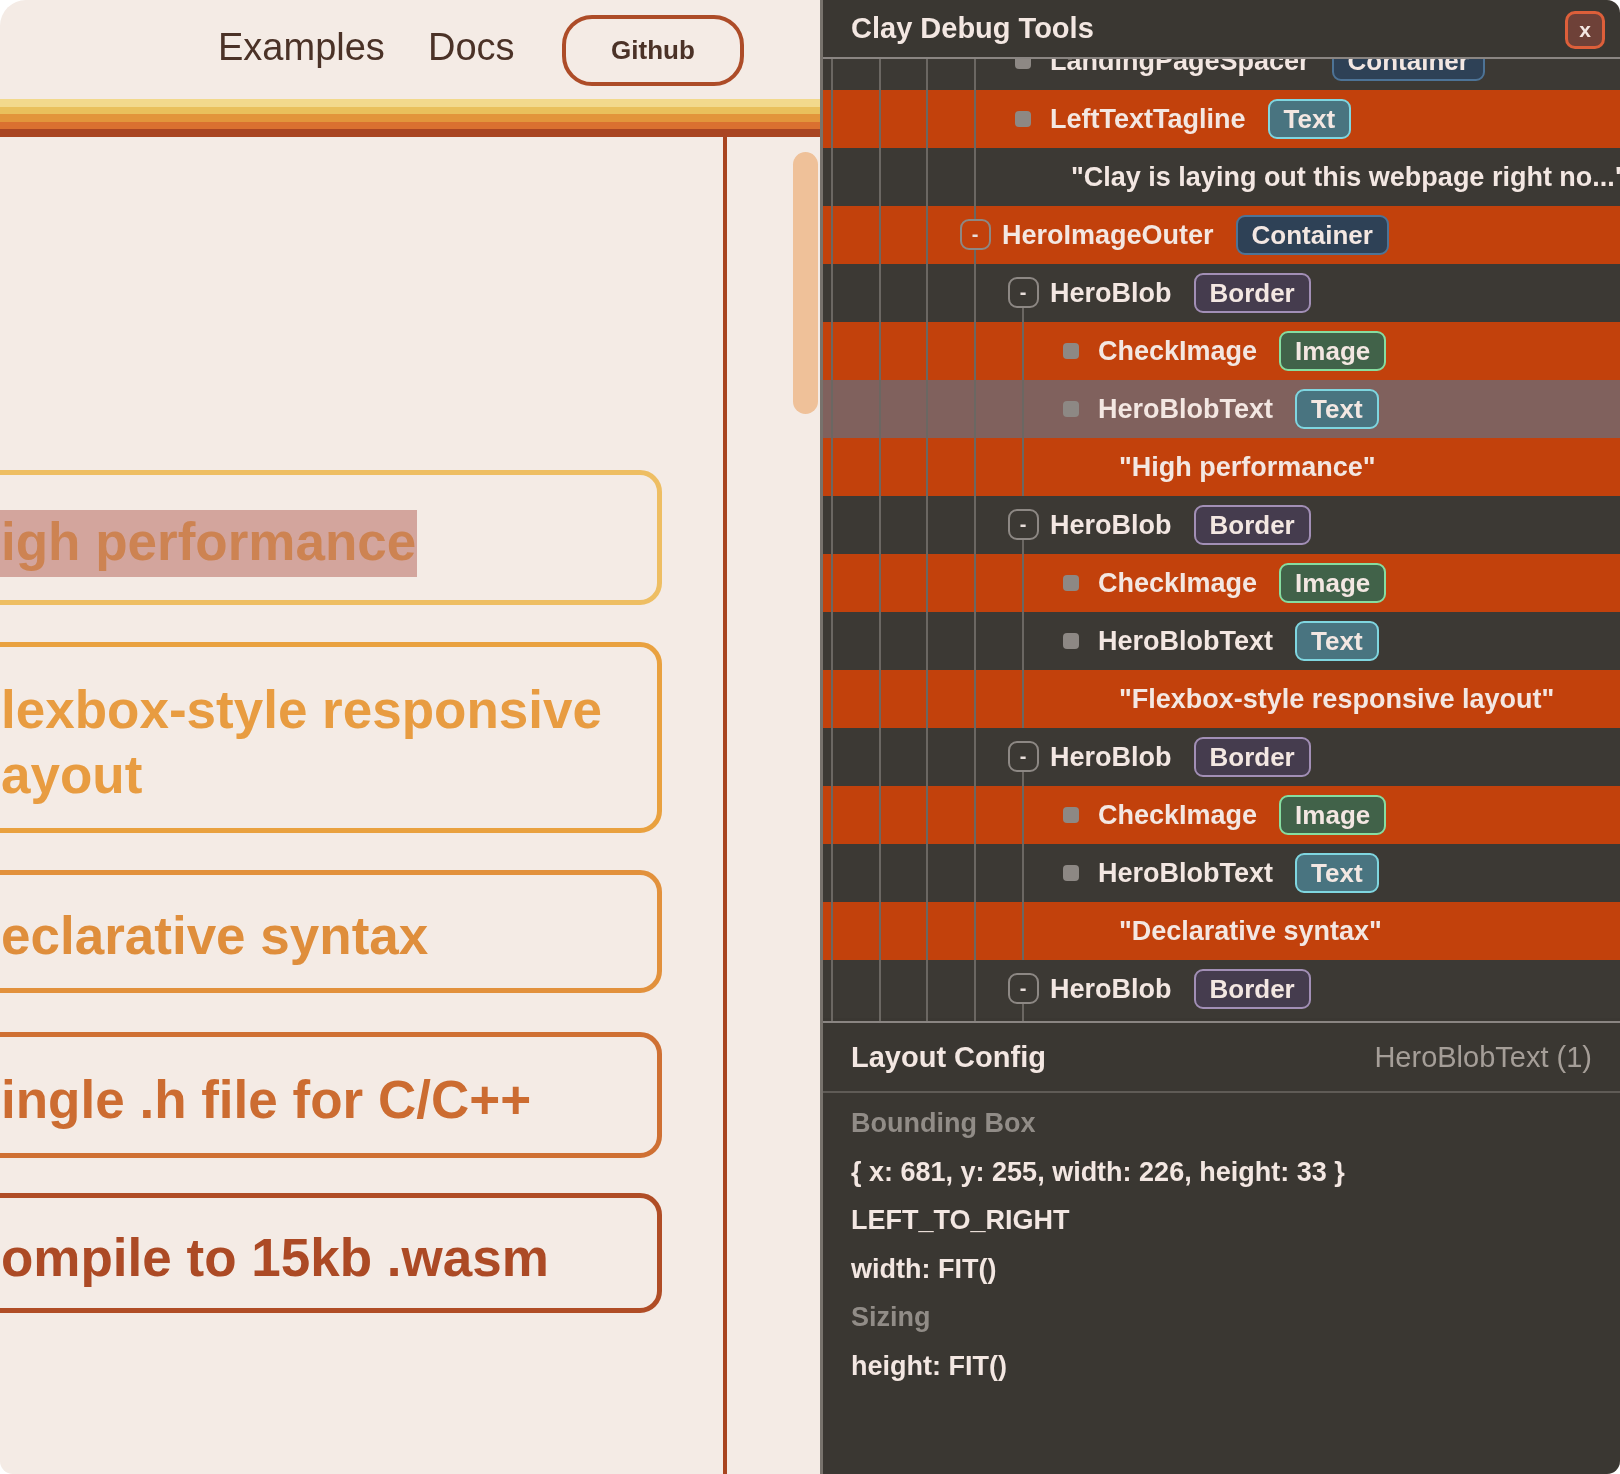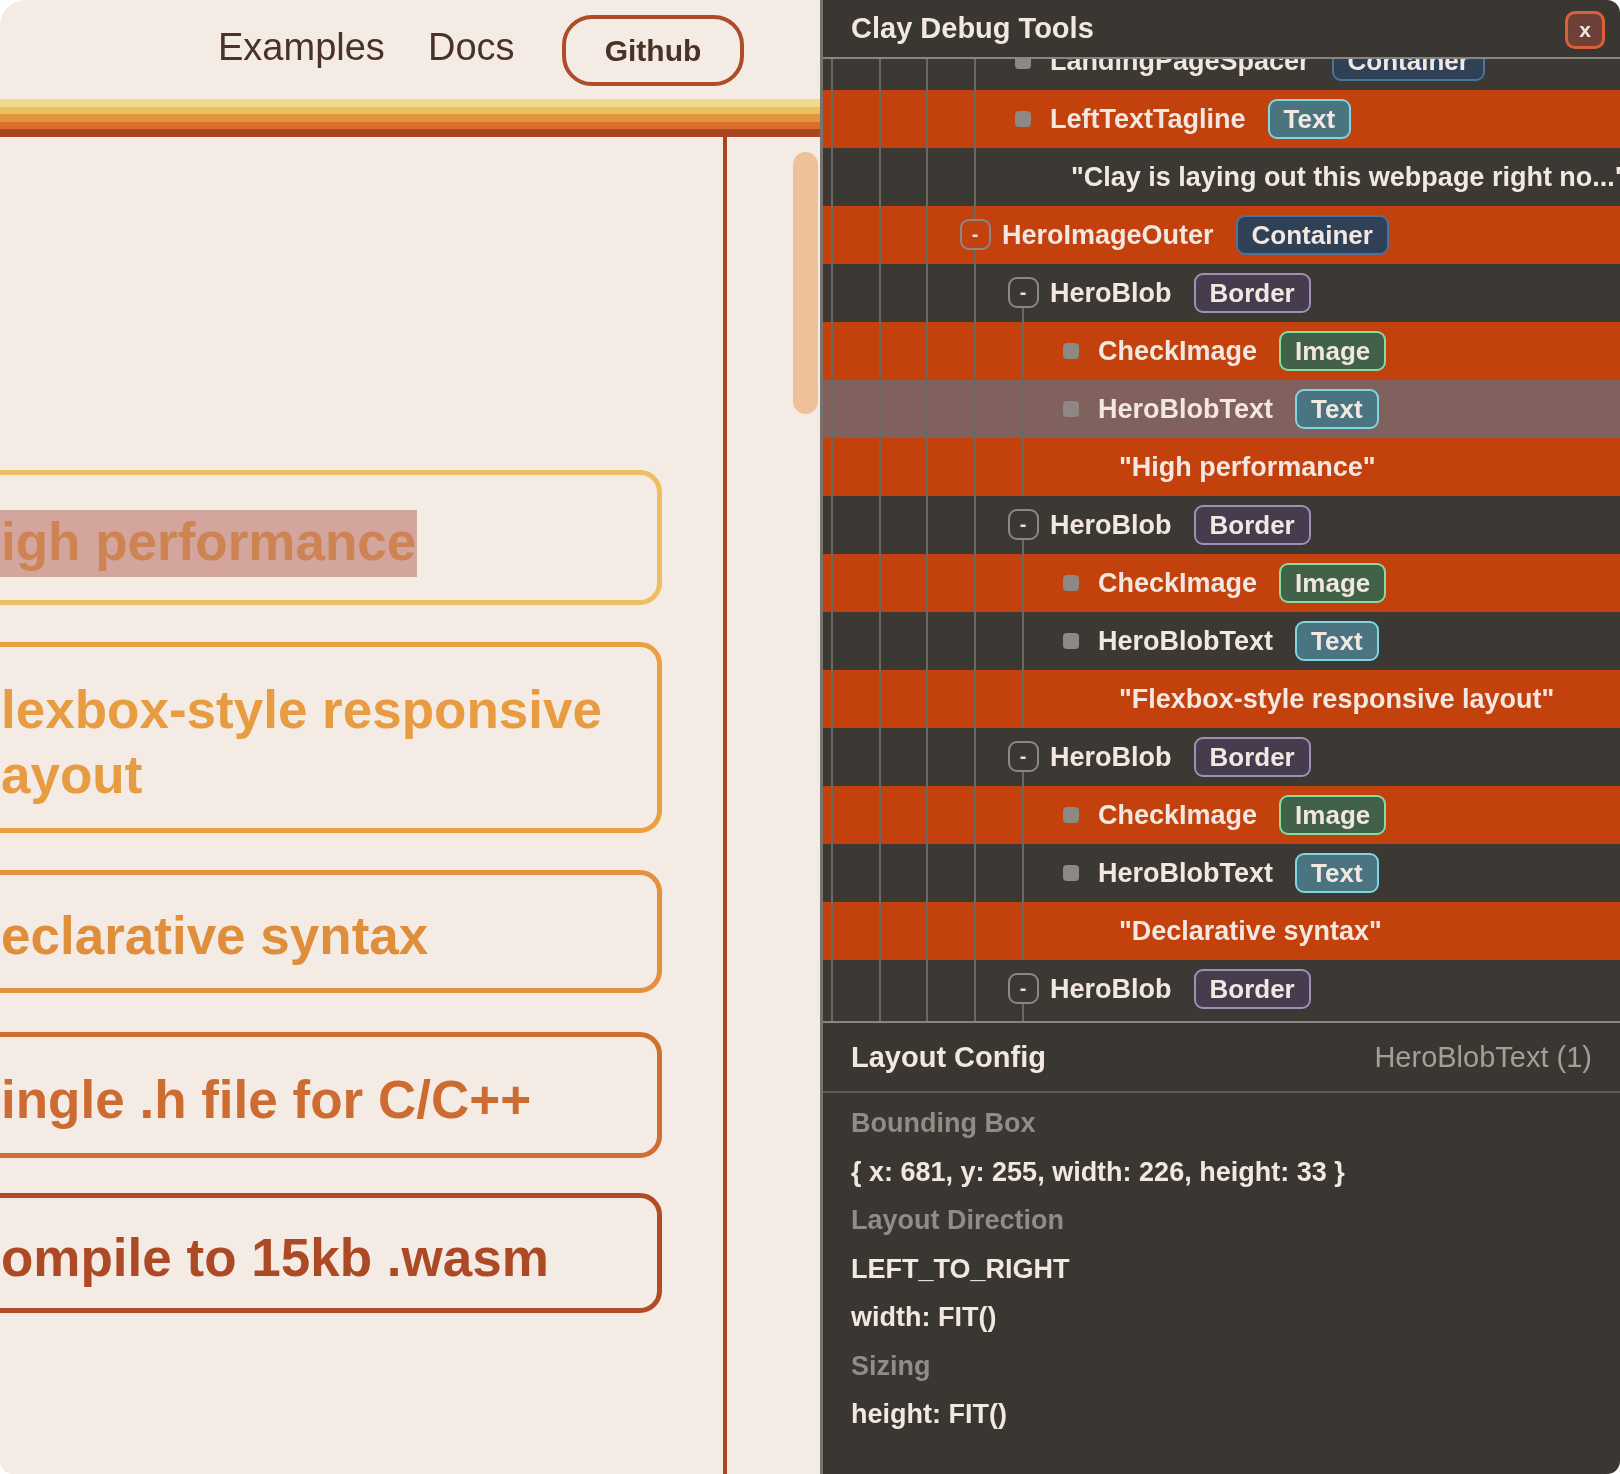--- a/index.html
+++ b/index.html
@@ -5,21 +5,21 @@
   html,body{margin:0;padding:0;background:#fff;}
   body{width:1620px;height:1474px;position:relative;font-family:"Liberation Sans",sans-serif;overflow:hidden;}
   #app{position:absolute;inset:0;background:#f4ebe5;border-radius:26px 13px 13px 13px;overflow:hidden;}
 
   
   #site{position:absolute;left:0;top:0;width:820px;height:100%;}
   .nav-item{position:absolute;top:0;height:99px;line-height:95px;font-size:38px;font-weight:400;color:#4b3227;cursor:pointer;}
   #nav-examples{left:218px;}
   #nav-docs{left:428px;}
   #github-btn{position:absolute;left:562px;top:15px;width:174px;height:63px;border:4px solid #ad4c28;border-radius:30px;
-    font-size:30px;font-weight:700;color:#4b3227;display:flex;align-items:center;justify-content:center;background:transparent;cursor:pointer;}
+    font-size:26px;font-weight:700;color:#4b3227;display:flex;align-items:center;justify-content:center;background:transparent;cursor:pointer;}
   #stripes{position:absolute;left:0;top:99px;width:100%;}
   .stripe{width:100%;height:7.6px;}
   #vdivider{position:absolute;left:723px;top:137px;width:4px;bottom:0;background:#a8441f;}
   #scroll-thumb{position:absolute;left:793px;top:152px;width:25px;height:262px;border-radius:13px;background:#efc199;}
   .feature{position:absolute;left:-60px;width:722px;border:5px solid;border-radius:22px;box-sizing:border-box;
     display:flex;align-items:center;}
   .feature-text{position:relative;left:56px;font-size:53px;font-weight:700;line-height:65px;white-space:pre-line;padding-top:8px;}
   #text-highlight{position:absolute;left:0;top:510px;width:417px;height:67px;background:rgba(177,95,85,0.5);z-index:5;}
 
   
@@ -174,21 +174,20 @@
 
     <div class="hsep" style="top:1021px"></div>
     <div id="lc-header">
       <div id="lc-title">Layout Config</div>
       <div id="lc-ref">HeroBlobText (1)</div>
     </div>
     <div class="hsep" style="top:1091px;background:#5f5b56"></div>
     <div id="lc-body">
         <div class="lc-line lc-label">Bounding Box</div>
         <div class="lc-line lc-value">{ x: 681, y: 255, width: 226, height: 33 }</div>
-        <div class="lc-line lc-label">Layout Direction</div>
         <div class="lc-line lc-value">LEFT_TO_RIGHT</div>
         <div class="lc-line lc-value">width: FIT()</div>
         <div class="lc-line lc-label">Sizing</div>
         <div class="lc-line lc-value">height: FIT()</div>
       </div>
   </div>
 
 </div>
 
 </body></html>

